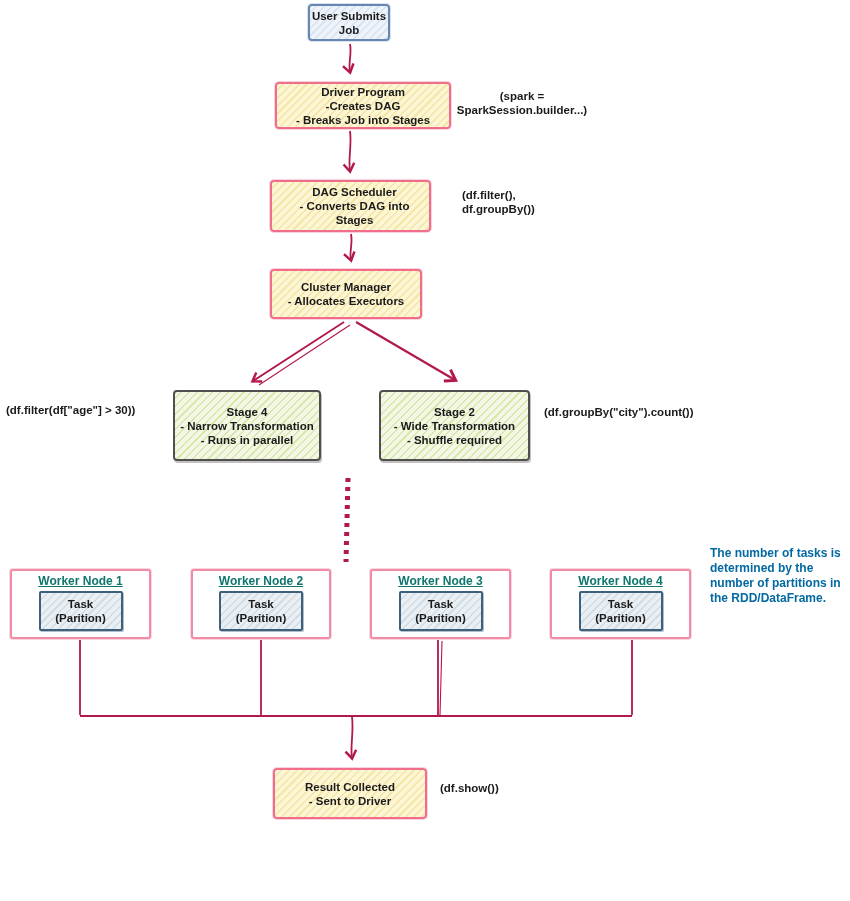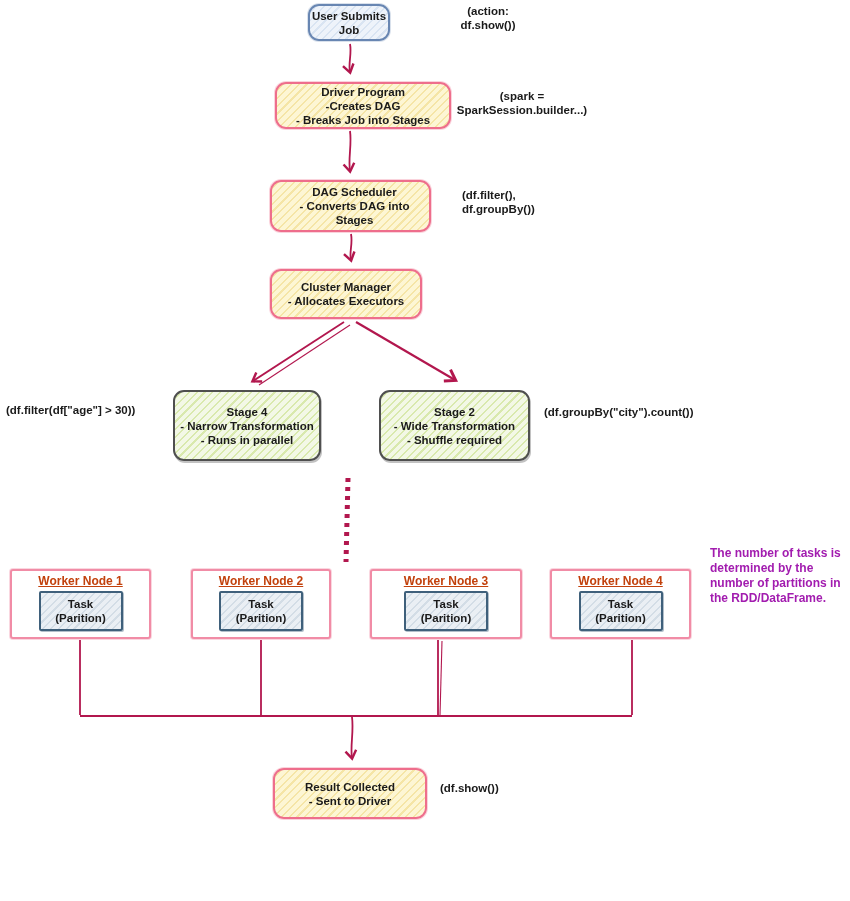--- a/index.html
+++ b/index.html
@@ -21,21 +21,21 @@
     position: absolute;
     display: flex;
     align-items: center;
     justify-content: center;
     text-align: center;
     font-weight: bold;
     font-size: 11.5px;
     line-height: 14px;
     color: #1a1a1a;
     white-space: pre-line;
-    border-radius: 11px;
+    border-radius: 4px;
     box-sizing: border-box;
   }
   .blue-box {
     border: 2px solid #6886b2;
     background: repeating-linear-gradient(135deg, #eef3fa 0px, #eef3fa 4px, #d9e4f2 4px, #d9e4f2 5.5px);
     box-shadow: 0 0 0 1px rgba(104,134,178,.25);
   }
   .yellow-box {
     border: 2px solid #ee6e8c;
     background: repeating-linear-gradient(135deg, #fdf6d4 0px, #fdf6d4 4px, #f5e5a6 4px, #f5e5a6 5.5px);
@@ -57,21 +57,21 @@
     box-shadow: 0 0 0 1px rgba(241,140,166,.35);
     display: flex;
     flex-direction: column;
     align-items: center;
     padding-top: 2px;
   }
   .worker-title {
     font-weight: bold;
     font-size: 12px;
     line-height: 16px;
-    color: #c2410c;
+    color: #0f766e;
     text-decoration: underline;
     white-space: nowrap;
   }
   .task-box {
     margin-top: 2px;
     width: 84px;
     height: 40px;
     box-sizing: border-box;
     border: 2px solid #3f607b;
     border-radius: 2px;
@@ -97,21 +97,21 @@
   }
   .annotation.centered { text-align: center; }
   .side-note {
     position: absolute;
     left: 710px;
     top: 546px;
     width: 140px;
     font-weight: bold;
     font-size: 12px;
     line-height: 15px;
-    color: #a21caf;
+    color: #0369a1;
     white-space: pre-line;
   }
   .caption {
     position: absolute;
     left: 178px;
     top: 865px;
     width: 340px;
     text-align: center;
     font-weight: bold;
     font-size: 12px;
@@ -184,37 +184,35 @@
     <div class="task-box">Task
 (Parition)</div>
   </div>
 
   <div class="worker-box" style="left:191px; width:140px;">
     <div class="worker-title">Worker Node 2</div>
     <div class="task-box">Task
 (Parition)</div>
   </div>
 
-  <div class="worker-box" style="left:370px; width:152px;">
+  <div class="worker-box" style="left:370px; width:141px;">
     <div class="worker-title">Worker Node 3</div>
     <div class="task-box">Task
 (Parition)</div>
   </div>
 
   <div class="worker-box" style="left:550px; width:141px;">
     <div class="worker-title">Worker Node 4</div>
     <div class="task-box">Task
 (Parition)</div>
   </div>
 
   <div class="box yellow-box" style="left:273px; top:768px; width:154px; height:51px;">Result Collected
 - Sent to Driver</div>
 
-  <div class="annotation centered" style="left:428px; top:5px; width:120px;">(action:
-df.show())</div>
 
   <div class="annotation centered" style="left:448px; top:90px; width:148px;">(spark =
 SparkSession.builder...)</div>
 
   <div class="annotation" style="left:462px; top:189px; width:110px;">(df.filter(),
 df.groupBy())</div>
 
   <div class="annotation" style="left:6px; top:404px; width:160px;">(df.filter(df["age"] &gt; 30))</div>
 
   <div class="annotation" style="left:544px; top:406px; width:170px;">(df.groupBy("city").count())</div>

